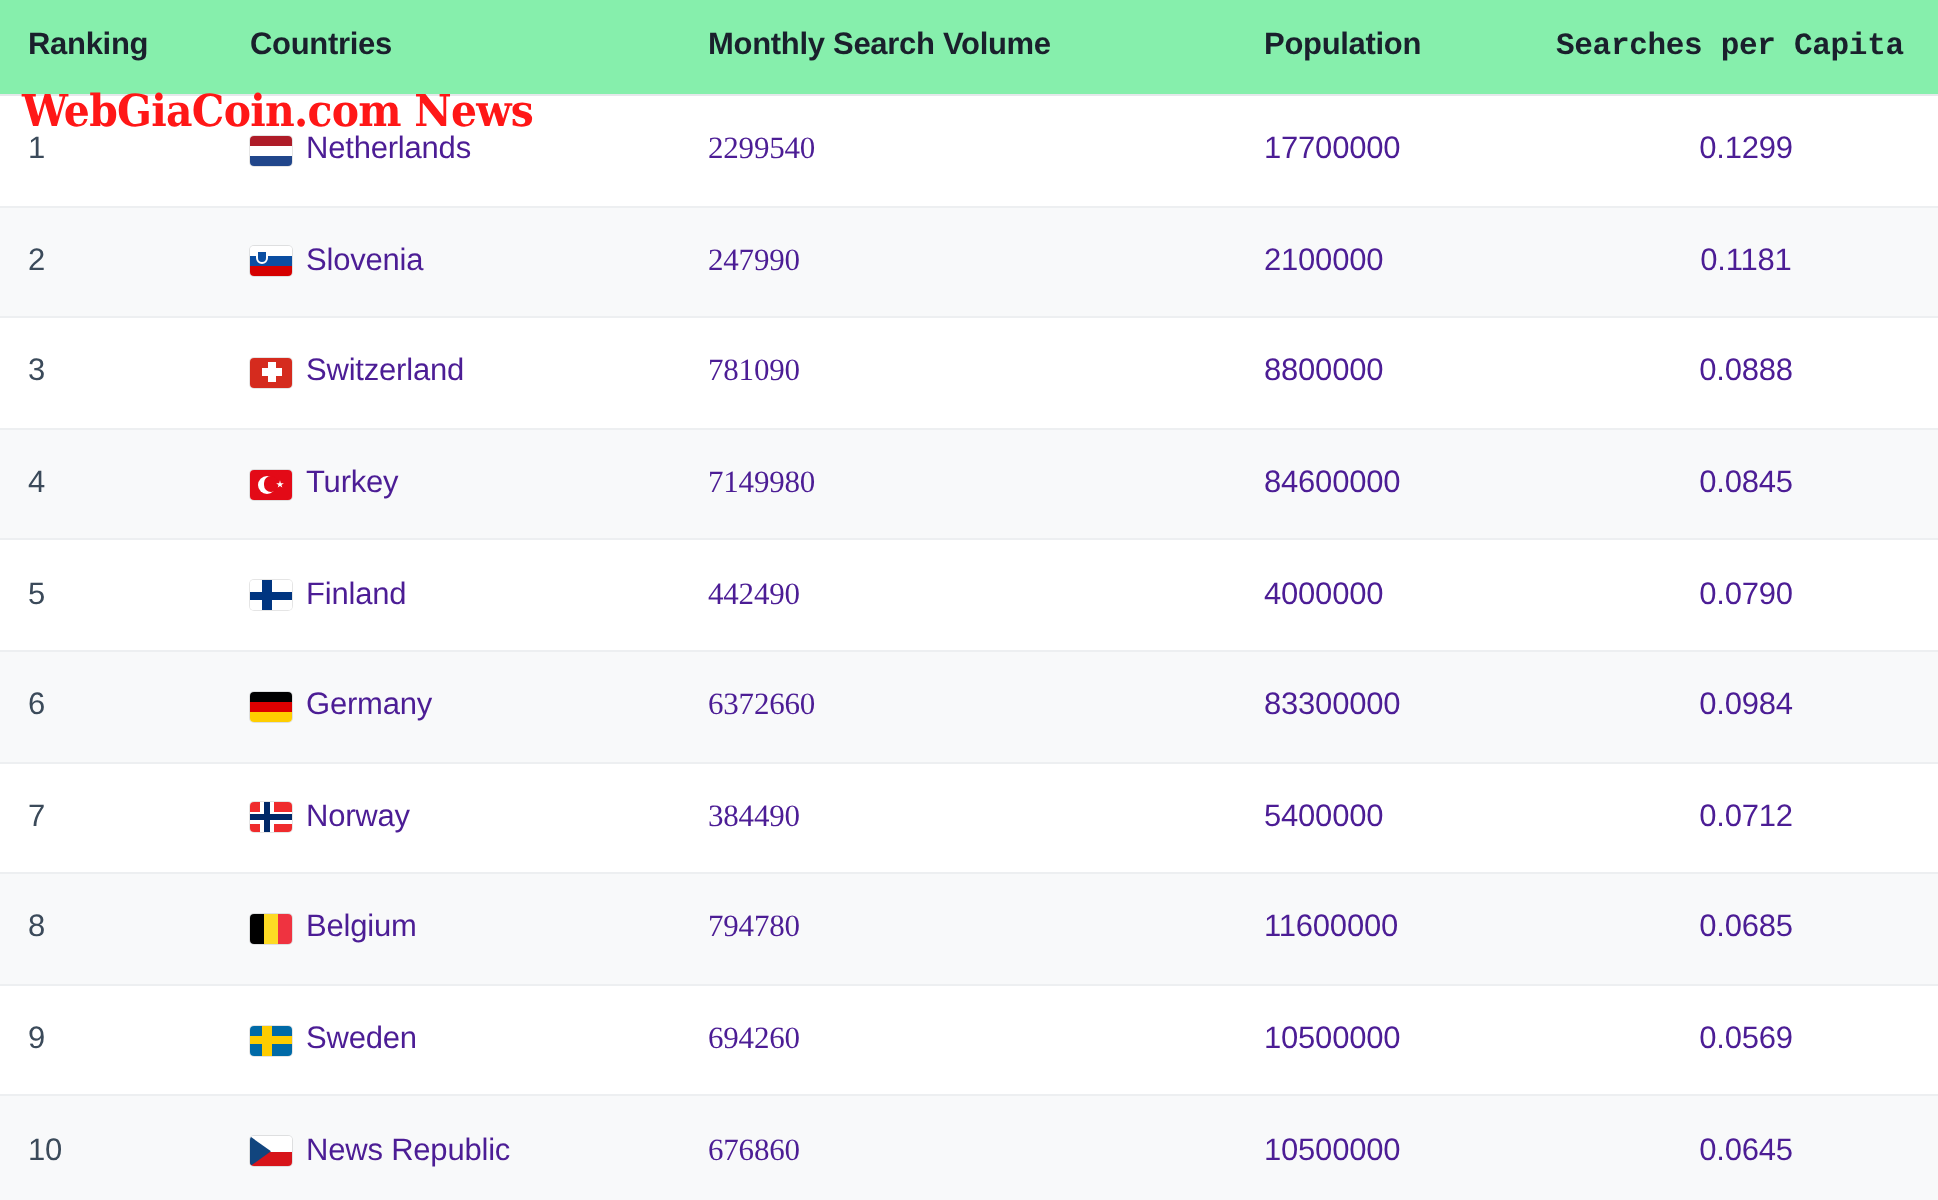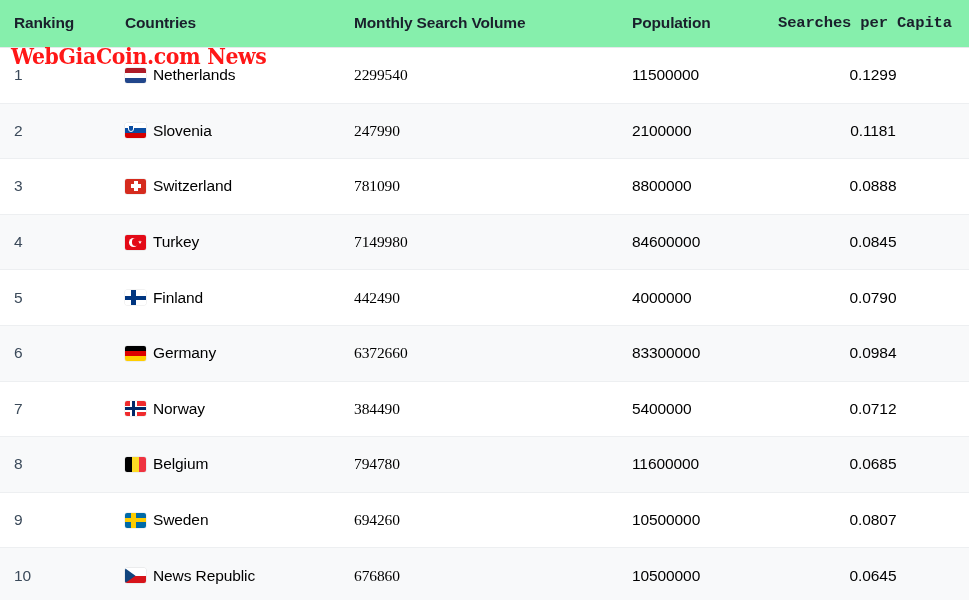--- a/index.html
+++ b/index.html
@@ -52,21 +52,21 @@
   thead th.h-spc  { padding-left: 4px; font-family: Liberation Mono, monospace; }
 
   
   tbody tr { height: 55.6px; }
   tbody tr.stripe { background: #f8f9fa; }
   tbody tr.plain  { background: #ffffff; }
   tbody tr td { border-bottom: 1px solid #edeff1; }
 
   tbody td {
     font-size: 15.5px;
-    color: #000000;
+    color: #4c1d95;
     font-weight: 400;
     vertical-align: middle;
     letter-spacing: -0.1px;
     white-space: nowrap;
   }
   td.t-rank { padding-left: 14px; color: #3b4a5a; }
   td.t-ctry { padding-left: 4px; }
   td.t-vol  { padding-left: 4px; font-family: Liberation Serif, serif; }
   td.t-pop  { padding-left: 4px; }
   td.t-spc  { padding-left: 4px; text-align: center; }
@@ -192,21 +192,21 @@
             <span class="country-cell">
               <span class="flag fl-nl">
                 <i></i>
                 <i></i>
                 <i></i>
               </span>
               <span>Netherlands</span>
             </span>
           </td>
           <td class="t-vol">2299540</td>
-          <td class="t-pop">11500000</td>
+          <td class="t-pop">17700000</td>
           <td class="t-spc">0.1299</td>
         </tr>
         <tr class="stripe">
           <td class="t-rank">2</td>
           <td class="t-ctry">
             <span class="country-cell">
               <span class="flag fl-si">
                 <i></i>
                 <i></i>
                 <i></i>
@@ -325,21 +325,21 @@
               <span class="flag fl-se">
                 <i class="bg"></i>
                 <i class="h"></i>
                 <i class="v"></i>
               </span>
               <span>Sweden</span>
             </span>
           </td>
           <td class="t-vol">694260</td>
           <td class="t-pop">10500000</td>
-          <td class="t-spc">0.0807</td>
+          <td class="t-spc">0.0569</td>
         </tr>
         <tr class="stripe">
           <td class="t-rank">10</td>
           <td class="t-ctry">
             <span class="country-cell">
               <span class="flag fl-cz">
                 <i class="w"></i>
                 <i class="r"></i>
                 <i class="tri"></i>
               </span>

